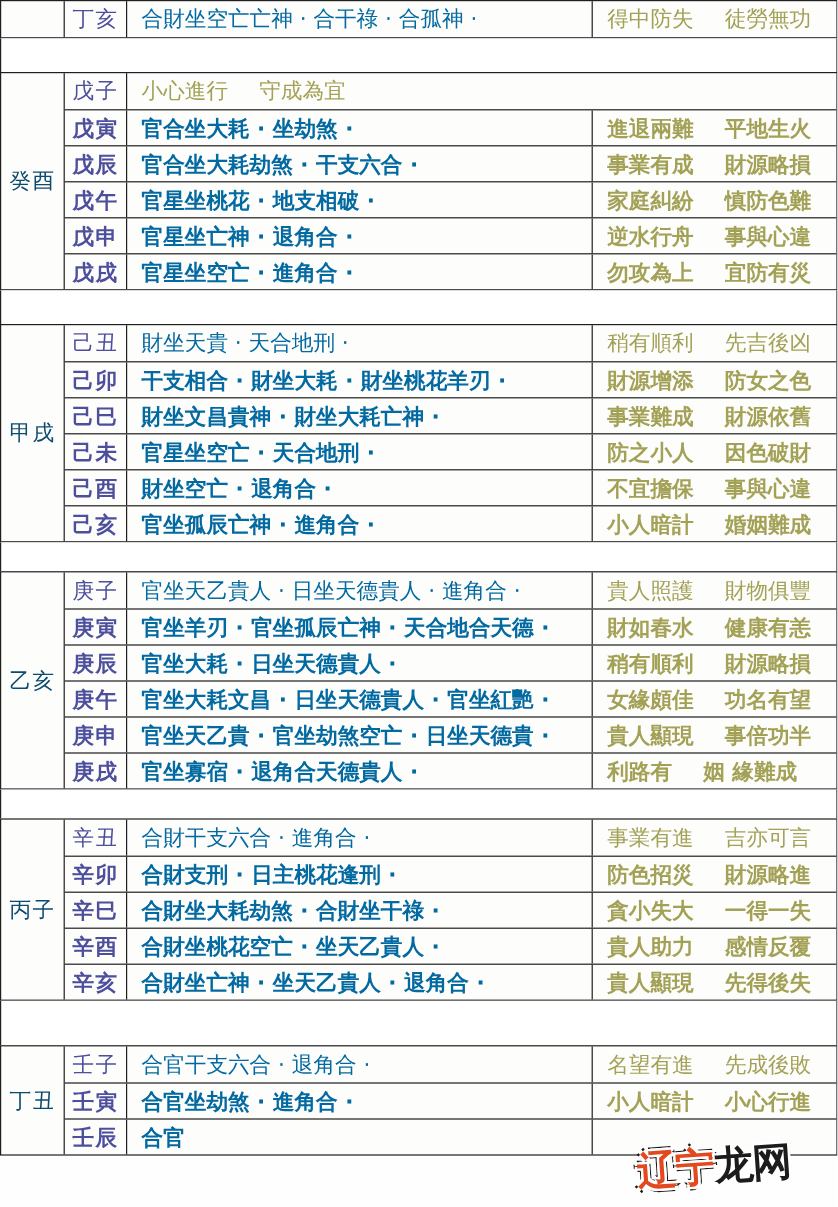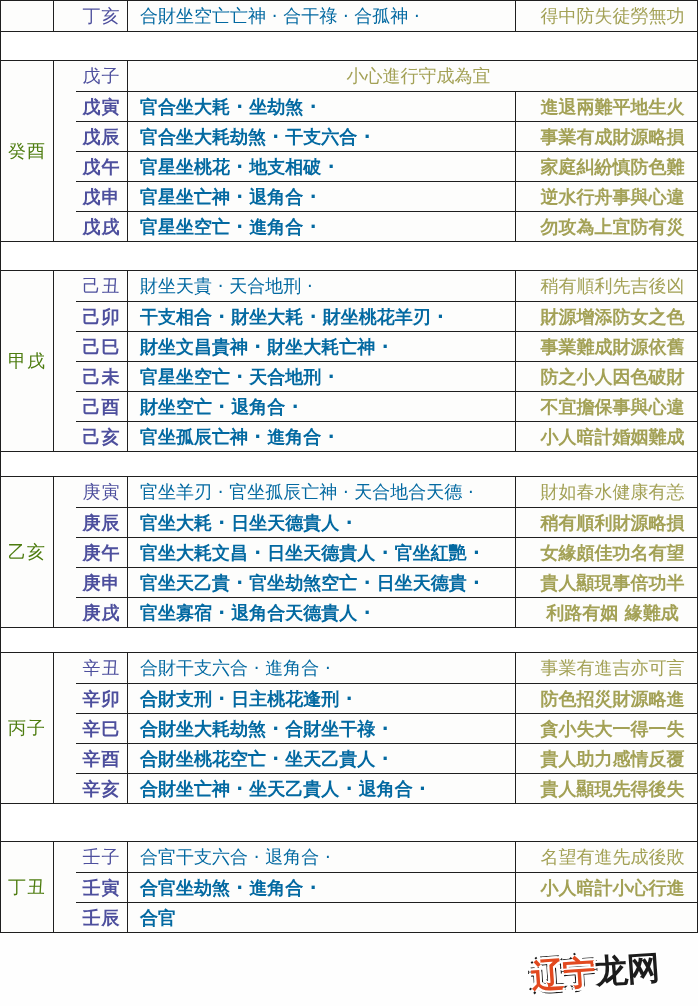--- a/index.html
+++ b/index.html
@@ -16,46 +16,47 @@
   .block{
     display:flex;
     border:1px solid #1f1f1f;
     background:#fdfdfc;
   }
   .group-cell{
     width:53px;
     flex:0 0 53px;
     display:flex;align-items:center;justify-content:center;
     border-right:1px solid #1f1f1f;
-    color:#4d7c0f;
+    color:#0c4a6e;
     letter-spacing:1px;
   }
-  .rows{flex:1;display:flex;flex-direction:column;margin-left:22px;}
+  .rows{flex:1;display:flex;flex-direction:column;}
   .row{display:flex;height:30px;align-items:center;}
   .row + .row{border-top:1px solid #1f1f1f;font-weight:bold;}
   .cell{height:100%;display:flex;align-items:center;}
   .pillar{
     width:52px;flex:0 0 52px;
     justify-content:center;
     border-right:1px solid #1f1f1f;
     color:#4d4f9d;
     letter-spacing:1px;
   }
   .desc{
     width:388px;flex:0 0 388px;
     padding-left:12px;
     border-right:1px solid #1f1f1f;
     color:#0369a1;
     white-space:nowrap;overflow:hidden;
   }
   .fortune{
     flex:1;
     padding-left:12px;
+    gap:26px;
     color:#a3a156;
-    white-space:nowrap;overflow:hidden;justify-content:center;
+    white-space:nowrap;overflow:hidden;
   }
   .gap{
     border-left:1px solid #1f1f1f;
     border-right:1px solid #1f1f1f;
     background:#fff;
   }
   .watermark{
     position:absolute;
     left:531px;top:950px;
     transform:rotate(-4deg);
@@ -200,20 +201,28 @@
               <span>婚姻難成</span>
             </div>
           </div>
         </div>
       </div>
       <div class="gap" style="height: 24px;"></div>
       <div class="block">
         <div class="group-cell">乙亥</div>
         <div class="rows">
           <div class="row">
+            <div class="cell pillar">庚子</div>
+            <div class="cell desc">官坐天乙貴人 · 日坐天德貴人 · 進角合 ·</div>
+            <div class="cell fortune">
+              <span>貴人照護</span>
+              <span>財物俱豐</span>
+            </div>
+          </div>
+          <div class="row">
             <div class="cell pillar">庚寅</div>
             <div class="cell desc">官坐羊刃 · 官坐孤辰亡神 · 天合地合天德 ·</div>
             <div class="cell fortune">
               <span>財如春水</span>
               <span>健康有恙</span>
             </div>
           </div>
           <div class="row">
             <div class="cell pillar">庚辰</div>
             <div class="cell desc">官坐大耗 · 日坐天德貴人 ·</div>

